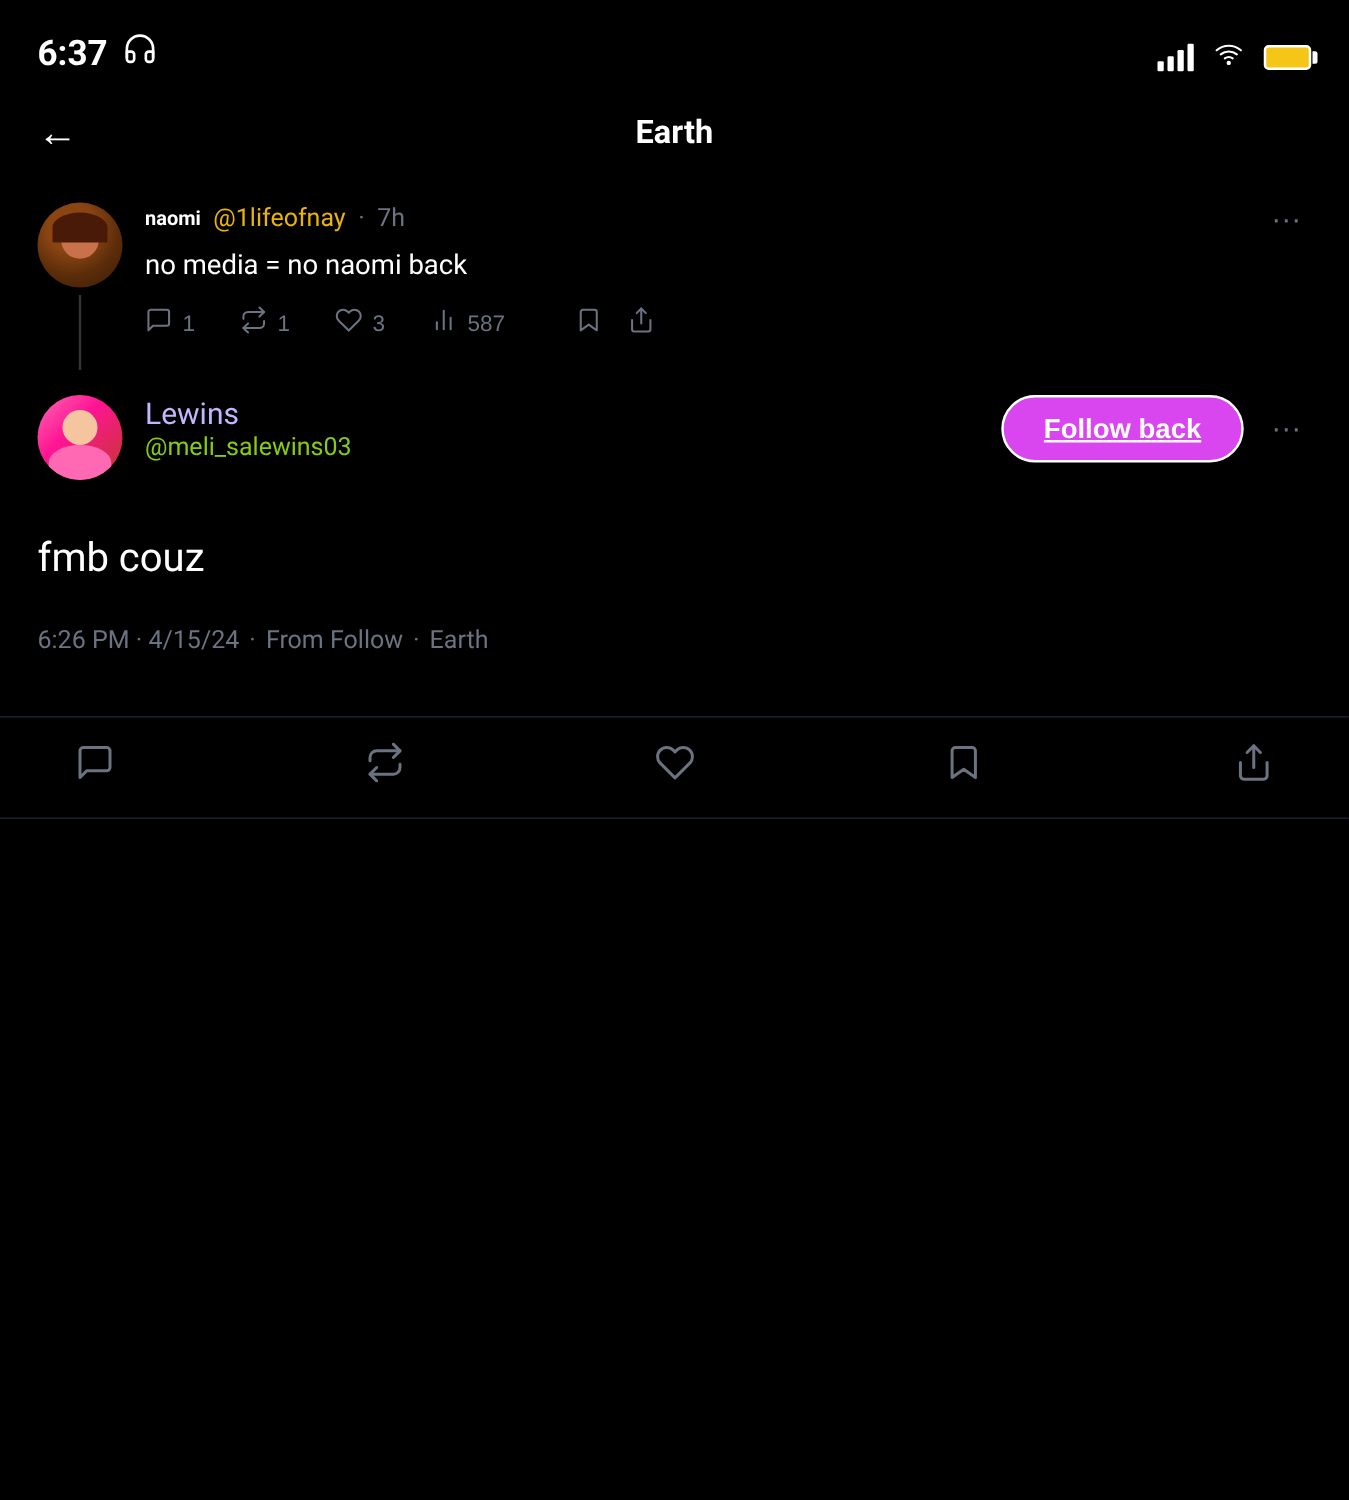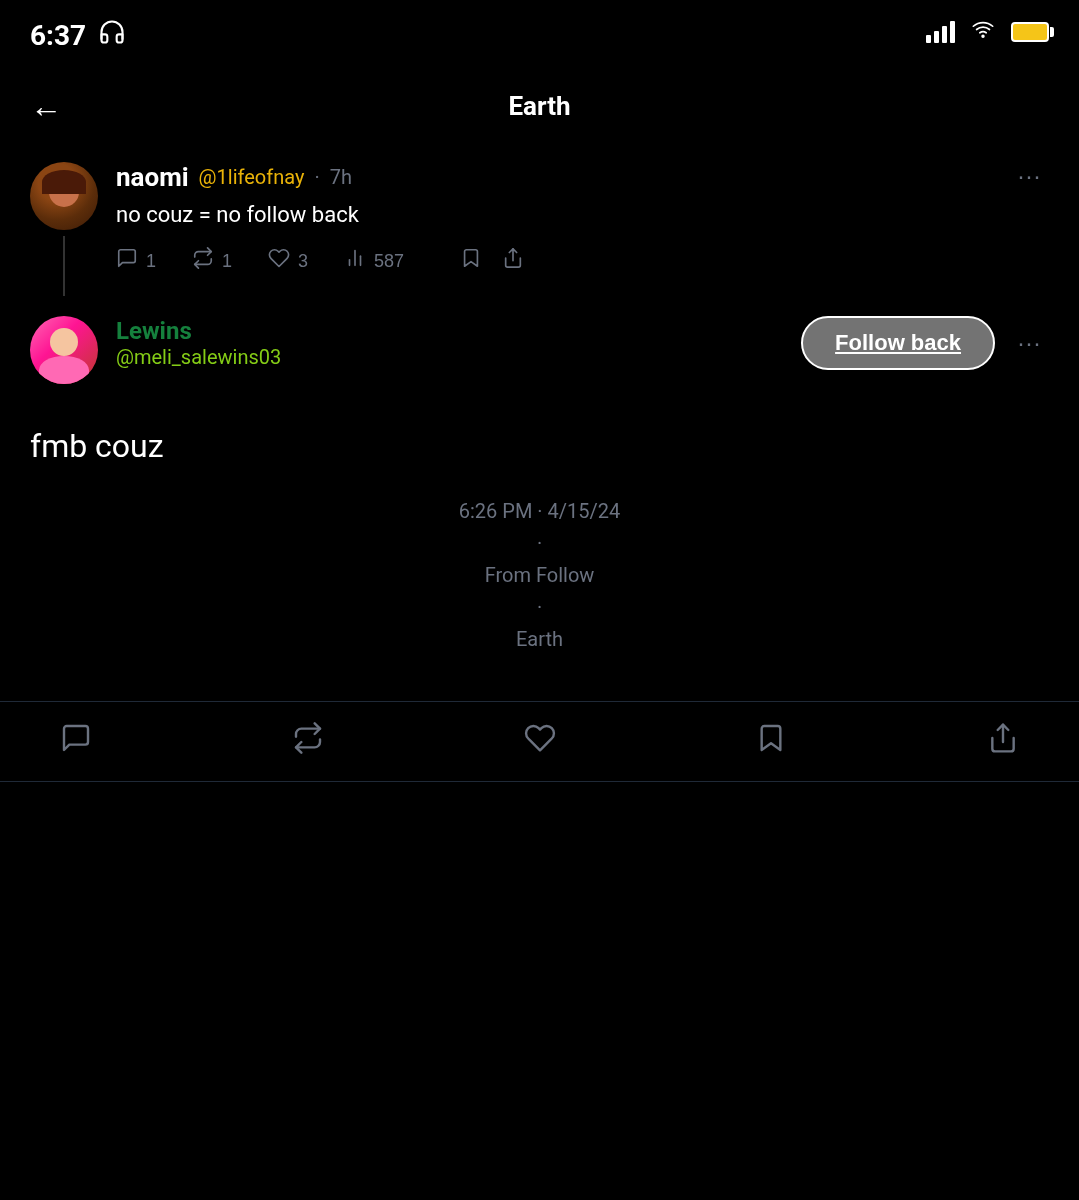--- a/index.html
+++ b/index.html
@@ -11,21 +11,21 @@
       font-family: -apple-system, BlinkMacSystemFont, "Segoe UI", Roboto, Helvetica, Arial, sans-serif;
       width: 1079px;
       min-height: 1200px;
       overflow-x: hidden;
     }
 
     
     .status-bar {
       display: flex;
       justify-content: space-between;
-      align-items: flex-start;
+      align-items: flex-end;
       padding: 18px 30px 10px 30px;
       height: 70px;
     }
     .status-left {
       display: flex;
       align-items: center;
       gap: 12px;
       font-size: 28px;
       font-weight: 700;
       color: #fff;
@@ -172,21 +172,21 @@
       justify-content: space-between;
       margin-bottom: 6px;
     }
     .tweet-user-info {
       display: flex;
       align-items: center;
       gap: 10px;
       flex-wrap: wrap;
     }
     .username {
-      font-size: 26px;
+      font-size: 16px;
       font-weight: 700;
       color: #fff;
     }
     .user-handle {
       font-size: 20px;
       color: #eab308;
     }
     .tweet-time {
       font-size: 20px;
       color: #6b7280;
@@ -289,36 +289,36 @@
       align-items: center;
       justify-content: space-between;
       margin-bottom: 4px;
     }
     .reply-user-left {
       display: flex;
       flex-direction: column;
     }
     .reply-username {
       font-size: 24px;
-      font-weight: 700;
-      color: #15803d;
+      font-weight: 400;
+      color: #c4b5fd;
     }
     .reply-handle {
       font-size: 20px;
       color: #84cc16;
     }
     .reply-right {
       display: flex;
       align-items: center;
       gap: 14px;
     }
 
     
     .follow-back-btn {
-      background: #737373;
+      background: #d946ef;
       border: 2px solid #fff;
       color: #fff;
       font-size: 22px;
       font-weight: 700;
       padding: 12px 32px;
       border-radius: 50px;
       cursor: pointer;
       white-space: nowrap;
       text-decoration: underline;
     }
@@ -333,22 +333,21 @@
       color: #fff;
       line-height: 1.4;
       margin-bottom: 30px;
     }
     .main-post-meta {
       font-size: 20px;
       color: #6b7280;
       margin-bottom: 30px;
       display: flex;
       gap: 8px;
-      align-items: center;
-      flex-direction: column;
+      align-items: flex-end;
     }
     .meta-separator {
       color: #6b7280;
     }
 
     
     .bottom-action-bar {
       display: flex;
       align-items: center;
       justify-content: space-between;
@@ -422,21 +421,21 @@
     <div class="tweet-content">
       <div class="tweet-header">
         <div class="tweet-user-info">
           <span class="username">naomi</span>
           <span class="user-handle">@1lifeofnay</span>
           <span class="tweet-time">·</span>
           <span class="tweet-time">7h</span>
         </div>
         <button class="more-options">···</button>
       </div>
-      <div class="tweet-text">no couz = no follow back</div>
+      <div class="tweet-text">no media = no naomi back</div>
       <div class="action-bar">
         <button class="action-item">
           <span class="action-icon">
             <svg width="22" height="22" viewBox="0 0 24 24" stroke="#6b7280" stroke-width="1.8">
               <path d="M21 15a2 2 0 0 1-2 2H7l-4 4V5a2 2 0 0 1 2-2h14a2 2 0 0 1 2 2z"></path>
             </svg>
           </span>
           <span class="action-count">1</span>
         </button>
         <button class="action-item">

